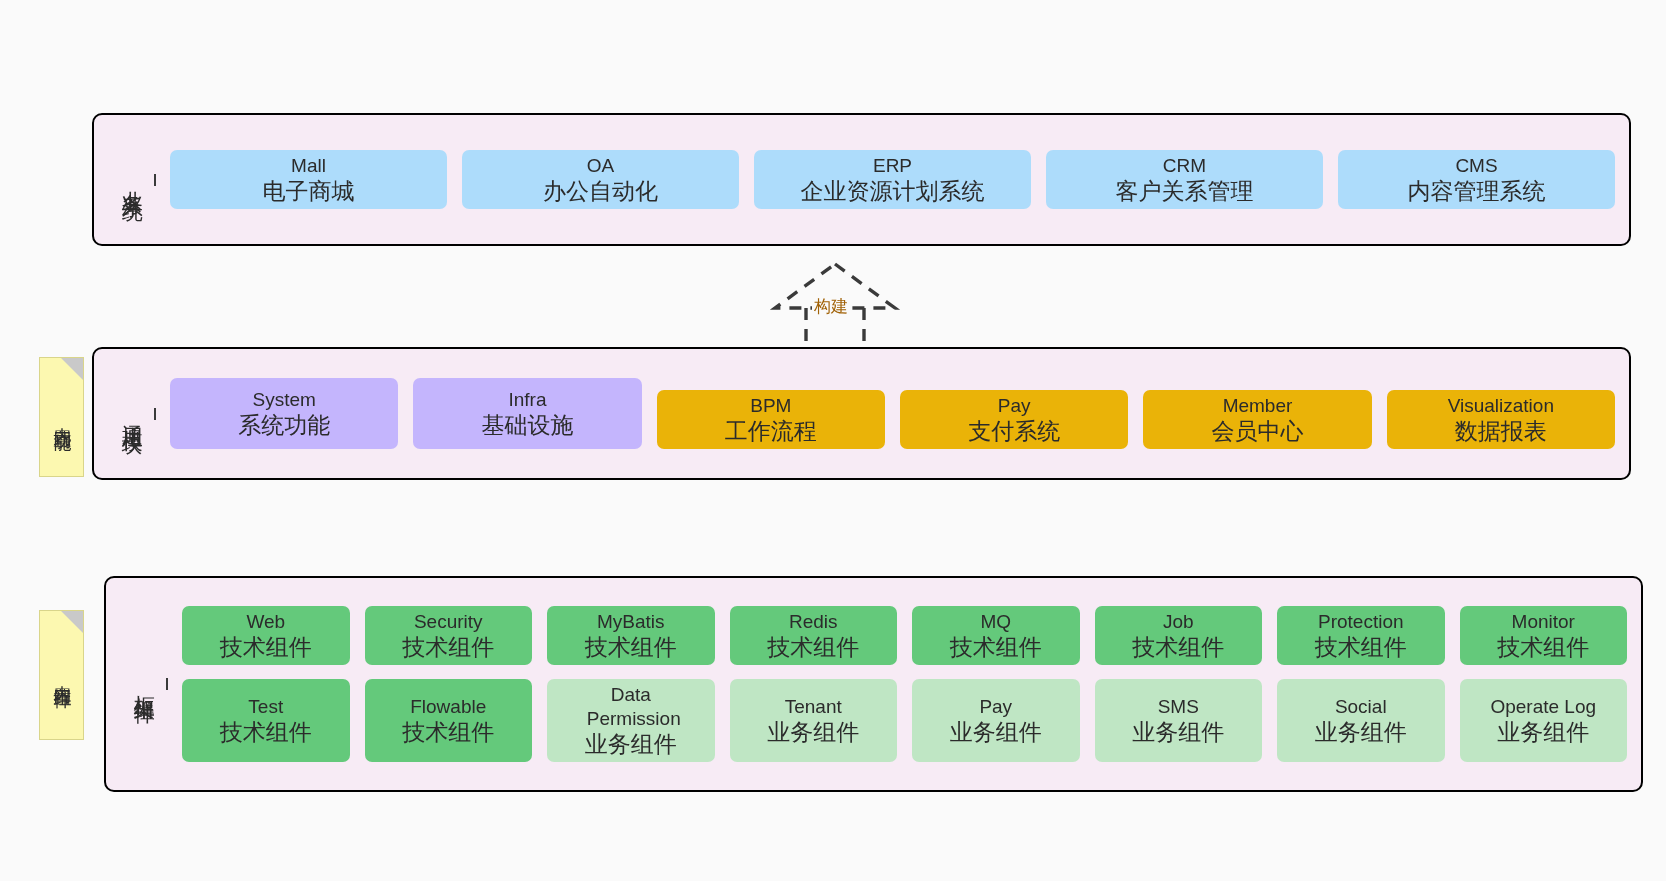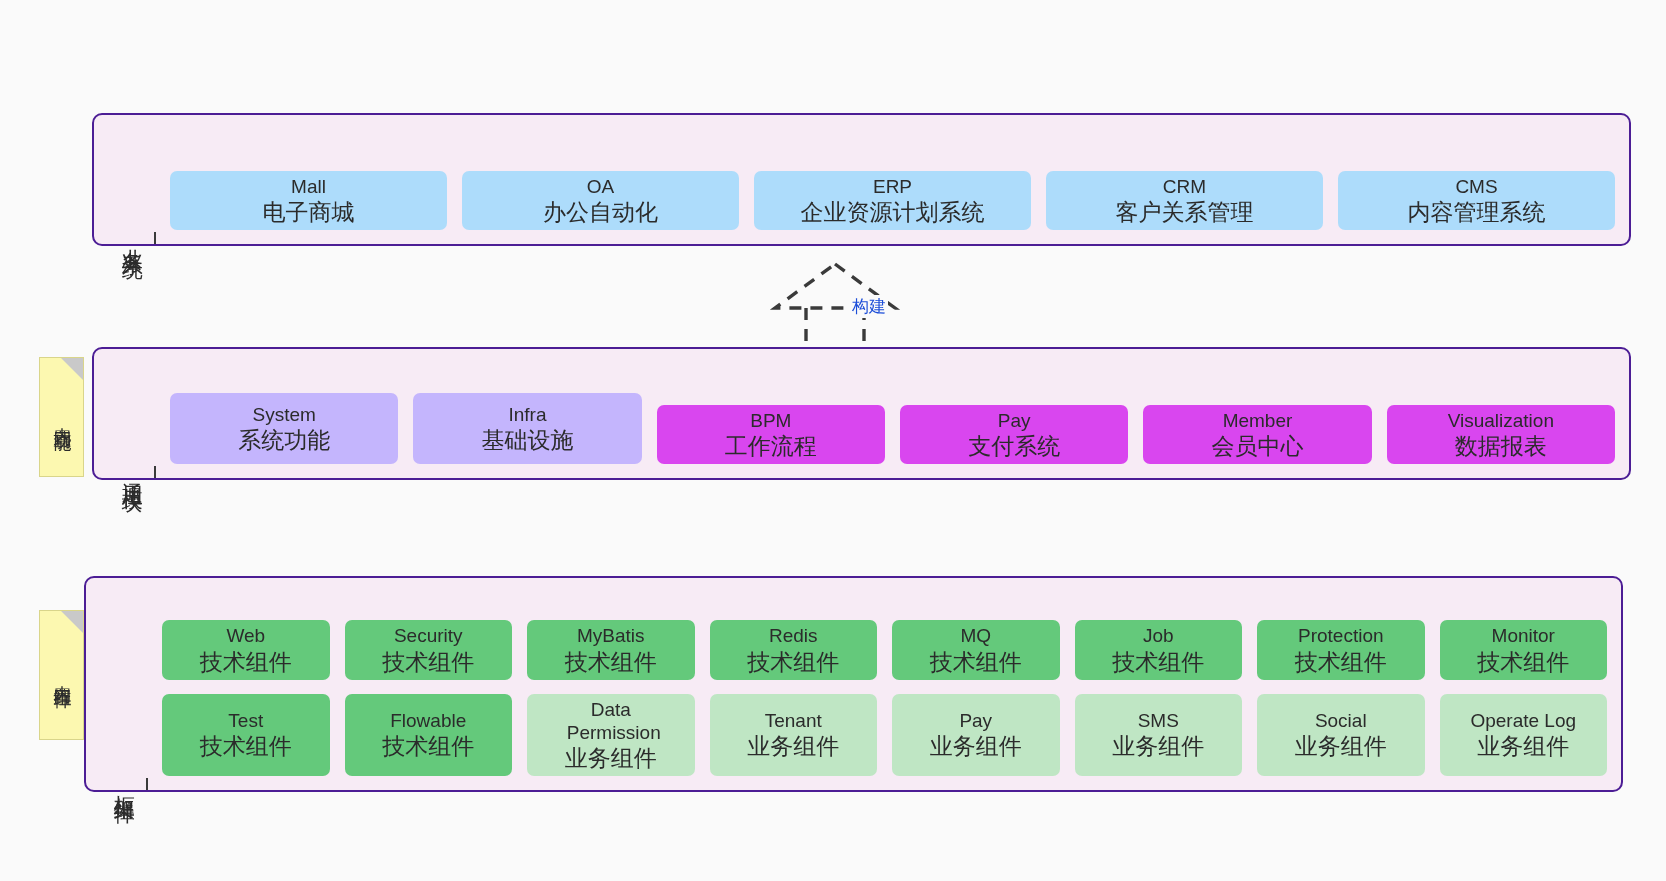--- a/index.html
+++ b/index.html
@@ -22,25 +22,25 @@
     left: 0; top: 0;
     width: 1666px;
     height: 881px;
   }
 
   
   .layer {
     position: absolute;
     box-sizing: border-box;
     background: #f7ebf5;
-    border: 2px solid #4c1d95;
+    border: 2px solid #000000;
     border-radius: 10px;
     display: flex;
     flex-direction: row;
-    align-items: flex-end;
+    align-items: center;
     padding-left: 16px;
   }
 
   
   .layer-caption {
     flex: 0 0 auto;
     width: 46px;
     display: flex;
     align-items: center;
     justify-content: center;
@@ -91,21 +91,21 @@
   }
   .cell .cell-title {
     font-size: 19px;
   }
   .cell .cell-sub {
     font-size: 23px;
   }
 
   .c-blue       { background: #addcfb; }
   .c-red        { background: #c4b5fd; }
-  .c-pink       { background: #d946ef; margin-top: 12px; }
+  .c-pink       { background: #eab308; margin-top: 12px; }
   .c-green      { background: #64c97b; }
   .c-lightgreen { background: #bfe6c4; }
 
   
   .note {
     position: absolute;
     box-sizing: border-box;
     background: #fcf8b0;
     border: 1px solid #d9d58a;
     display: flex;
@@ -136,25 +136,24 @@
   .arrow {
     position: absolute;
   }
   .arrow svg {
     display: block;
     overflow: visible;
   }
   .arrow-label {
     position: absolute;
     font-size: 17px;
-    color: #1d4ed8;
+    color: #a16207;
     background: #fafafa;
     padding: 0 2px;
     white-space: nowrap;
-    margin-left: 38px;
   }
 </style>
 </head>
 <body>
 
 <div id="stage">
 
   <div class="layer" id="layer-business-systems" style="left:92px; top:113px; width:1539px; height:133px;">
     <div class="layer-caption">
       <span>业务系统</span>
@@ -233,21 +232,21 @@
       </div>
     </div>
   </div>
 
 
   <div class="note" id="note-framework-components" style="left:39px; top:610px; width:45px; height:130px;">
     <span>内置组件</span>
     <i class="fold"></i>
   </div>
 
-  <div class="layer" id="layer-framework-components" style="left:84px; top:576px; width:1539px; height:216px;">
+  <div class="layer" id="layer-framework-components" style="left:104px; top:576px; width:1539px; height:216px;">
     <div class="layer-caption">
       <span>框架组件</span>
     </div>
     <div class="layer-body">
 
       <div class="cell-row">
         <div class="cell c-green">
           <div class="cell-title">Web</div>
           <div class="cell-sub">技术组件</div>
         </div>

